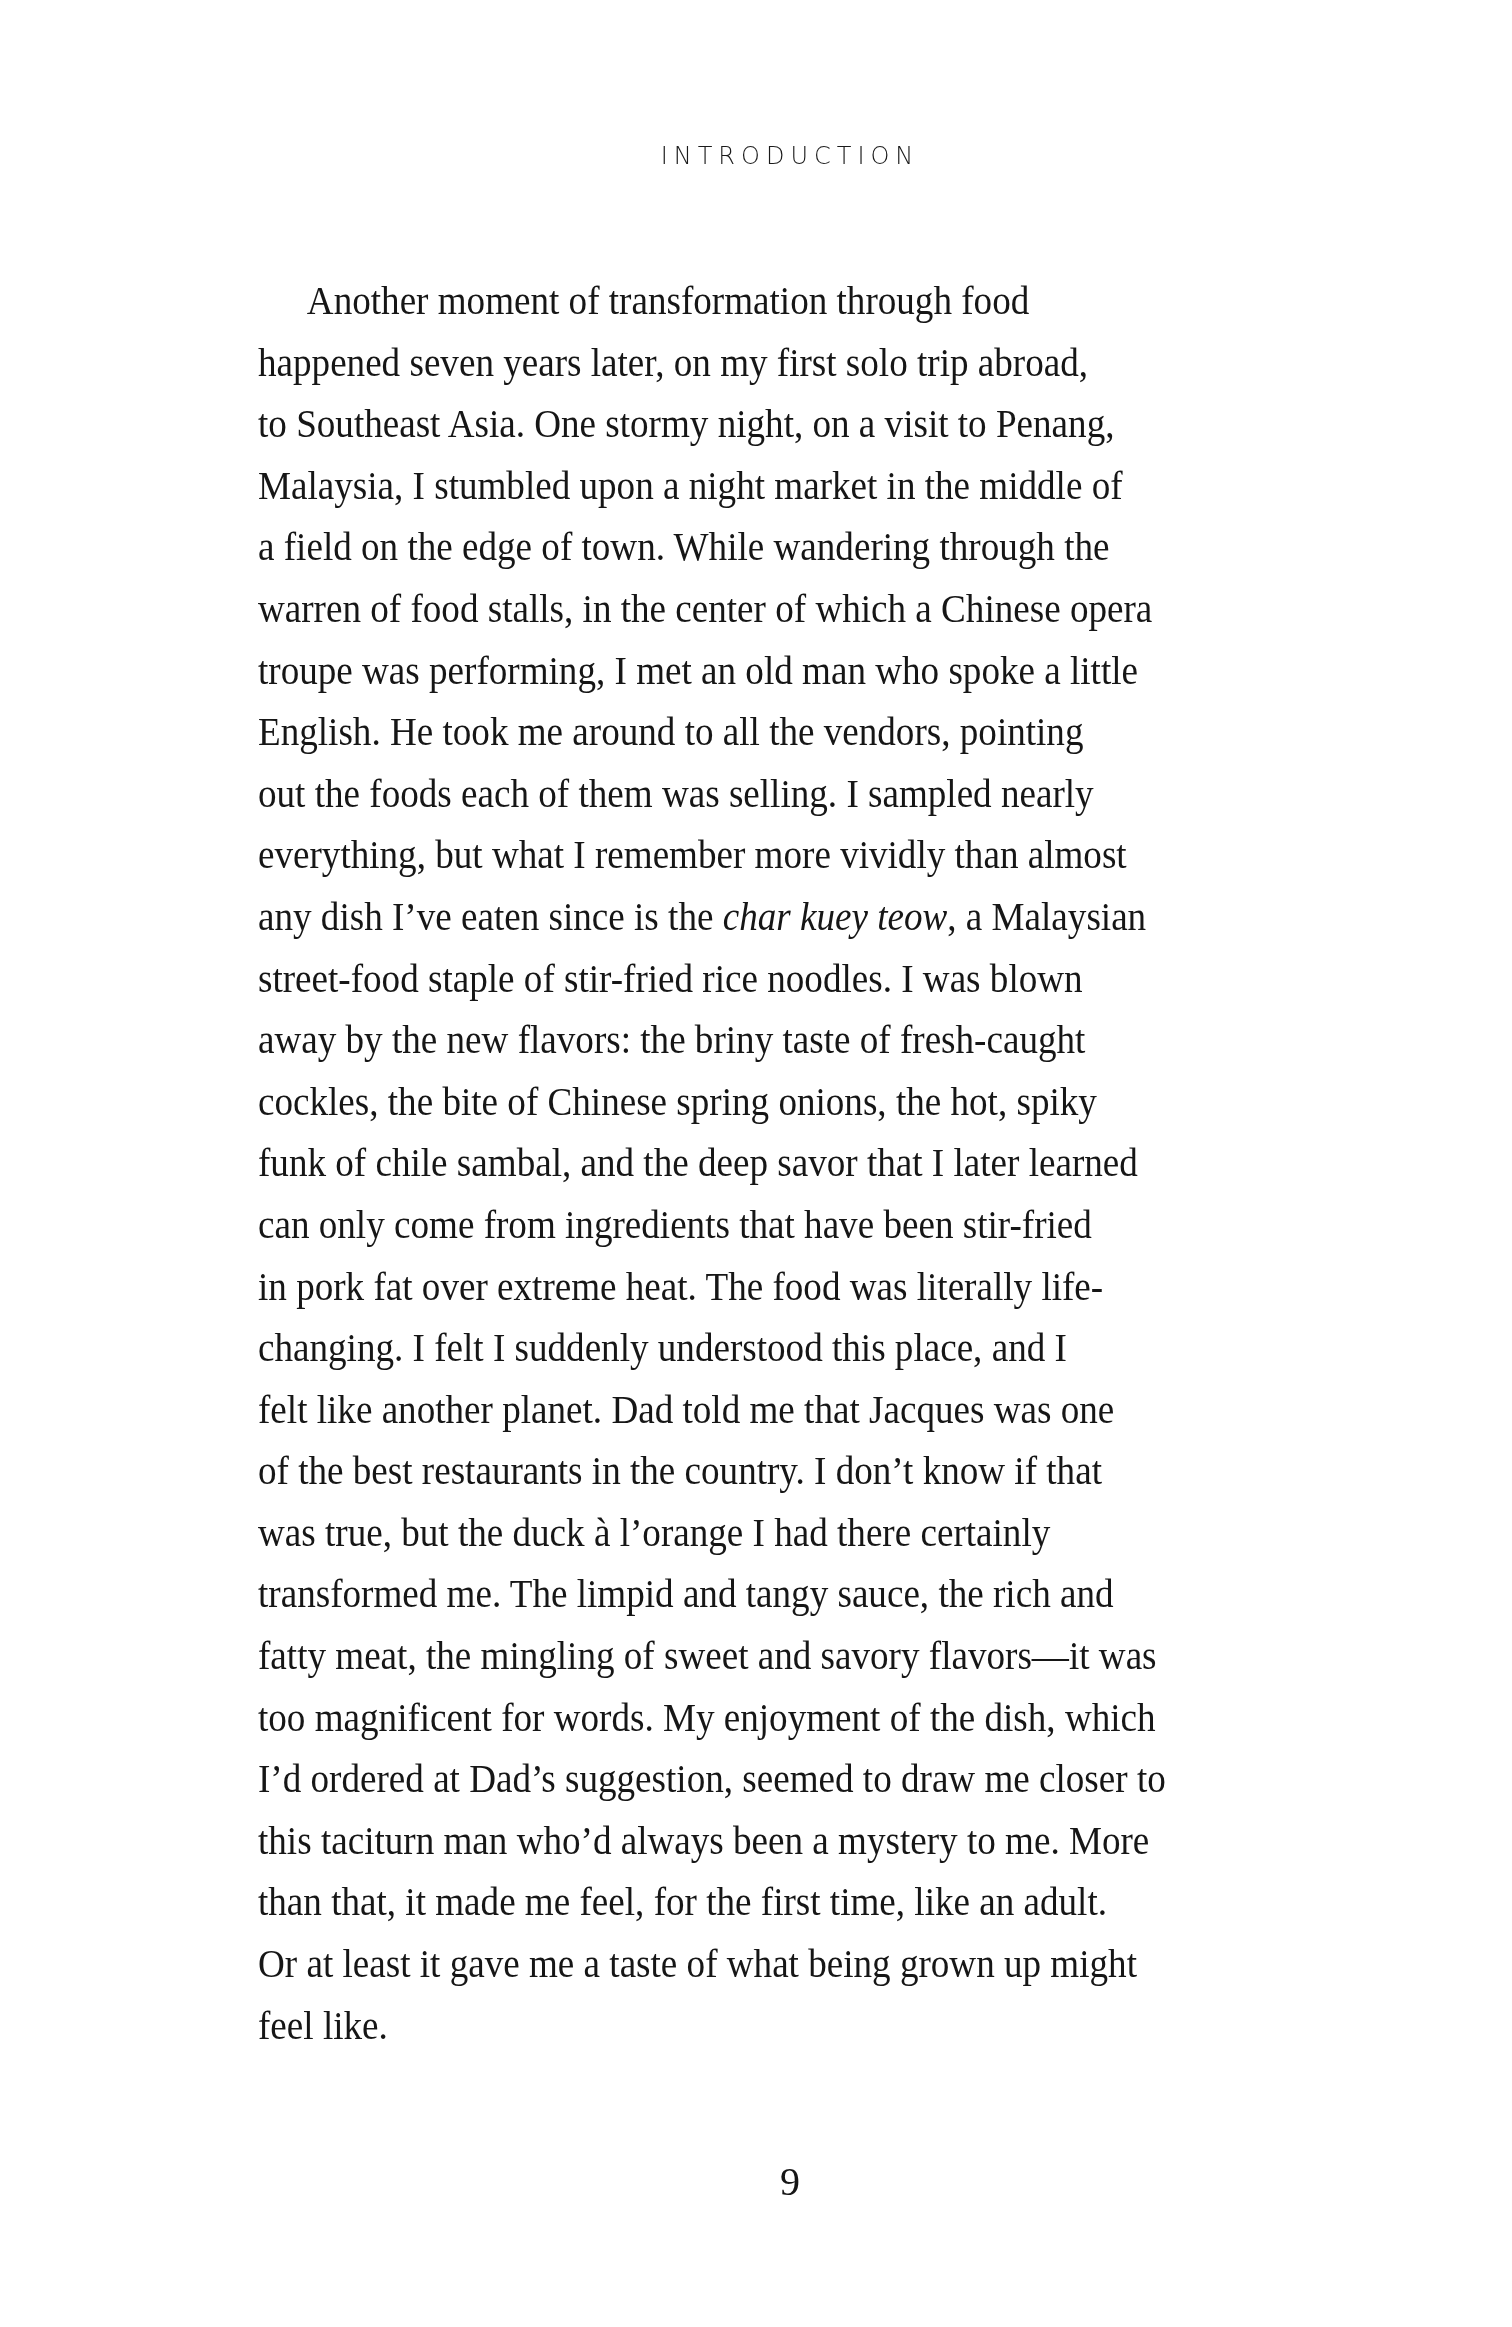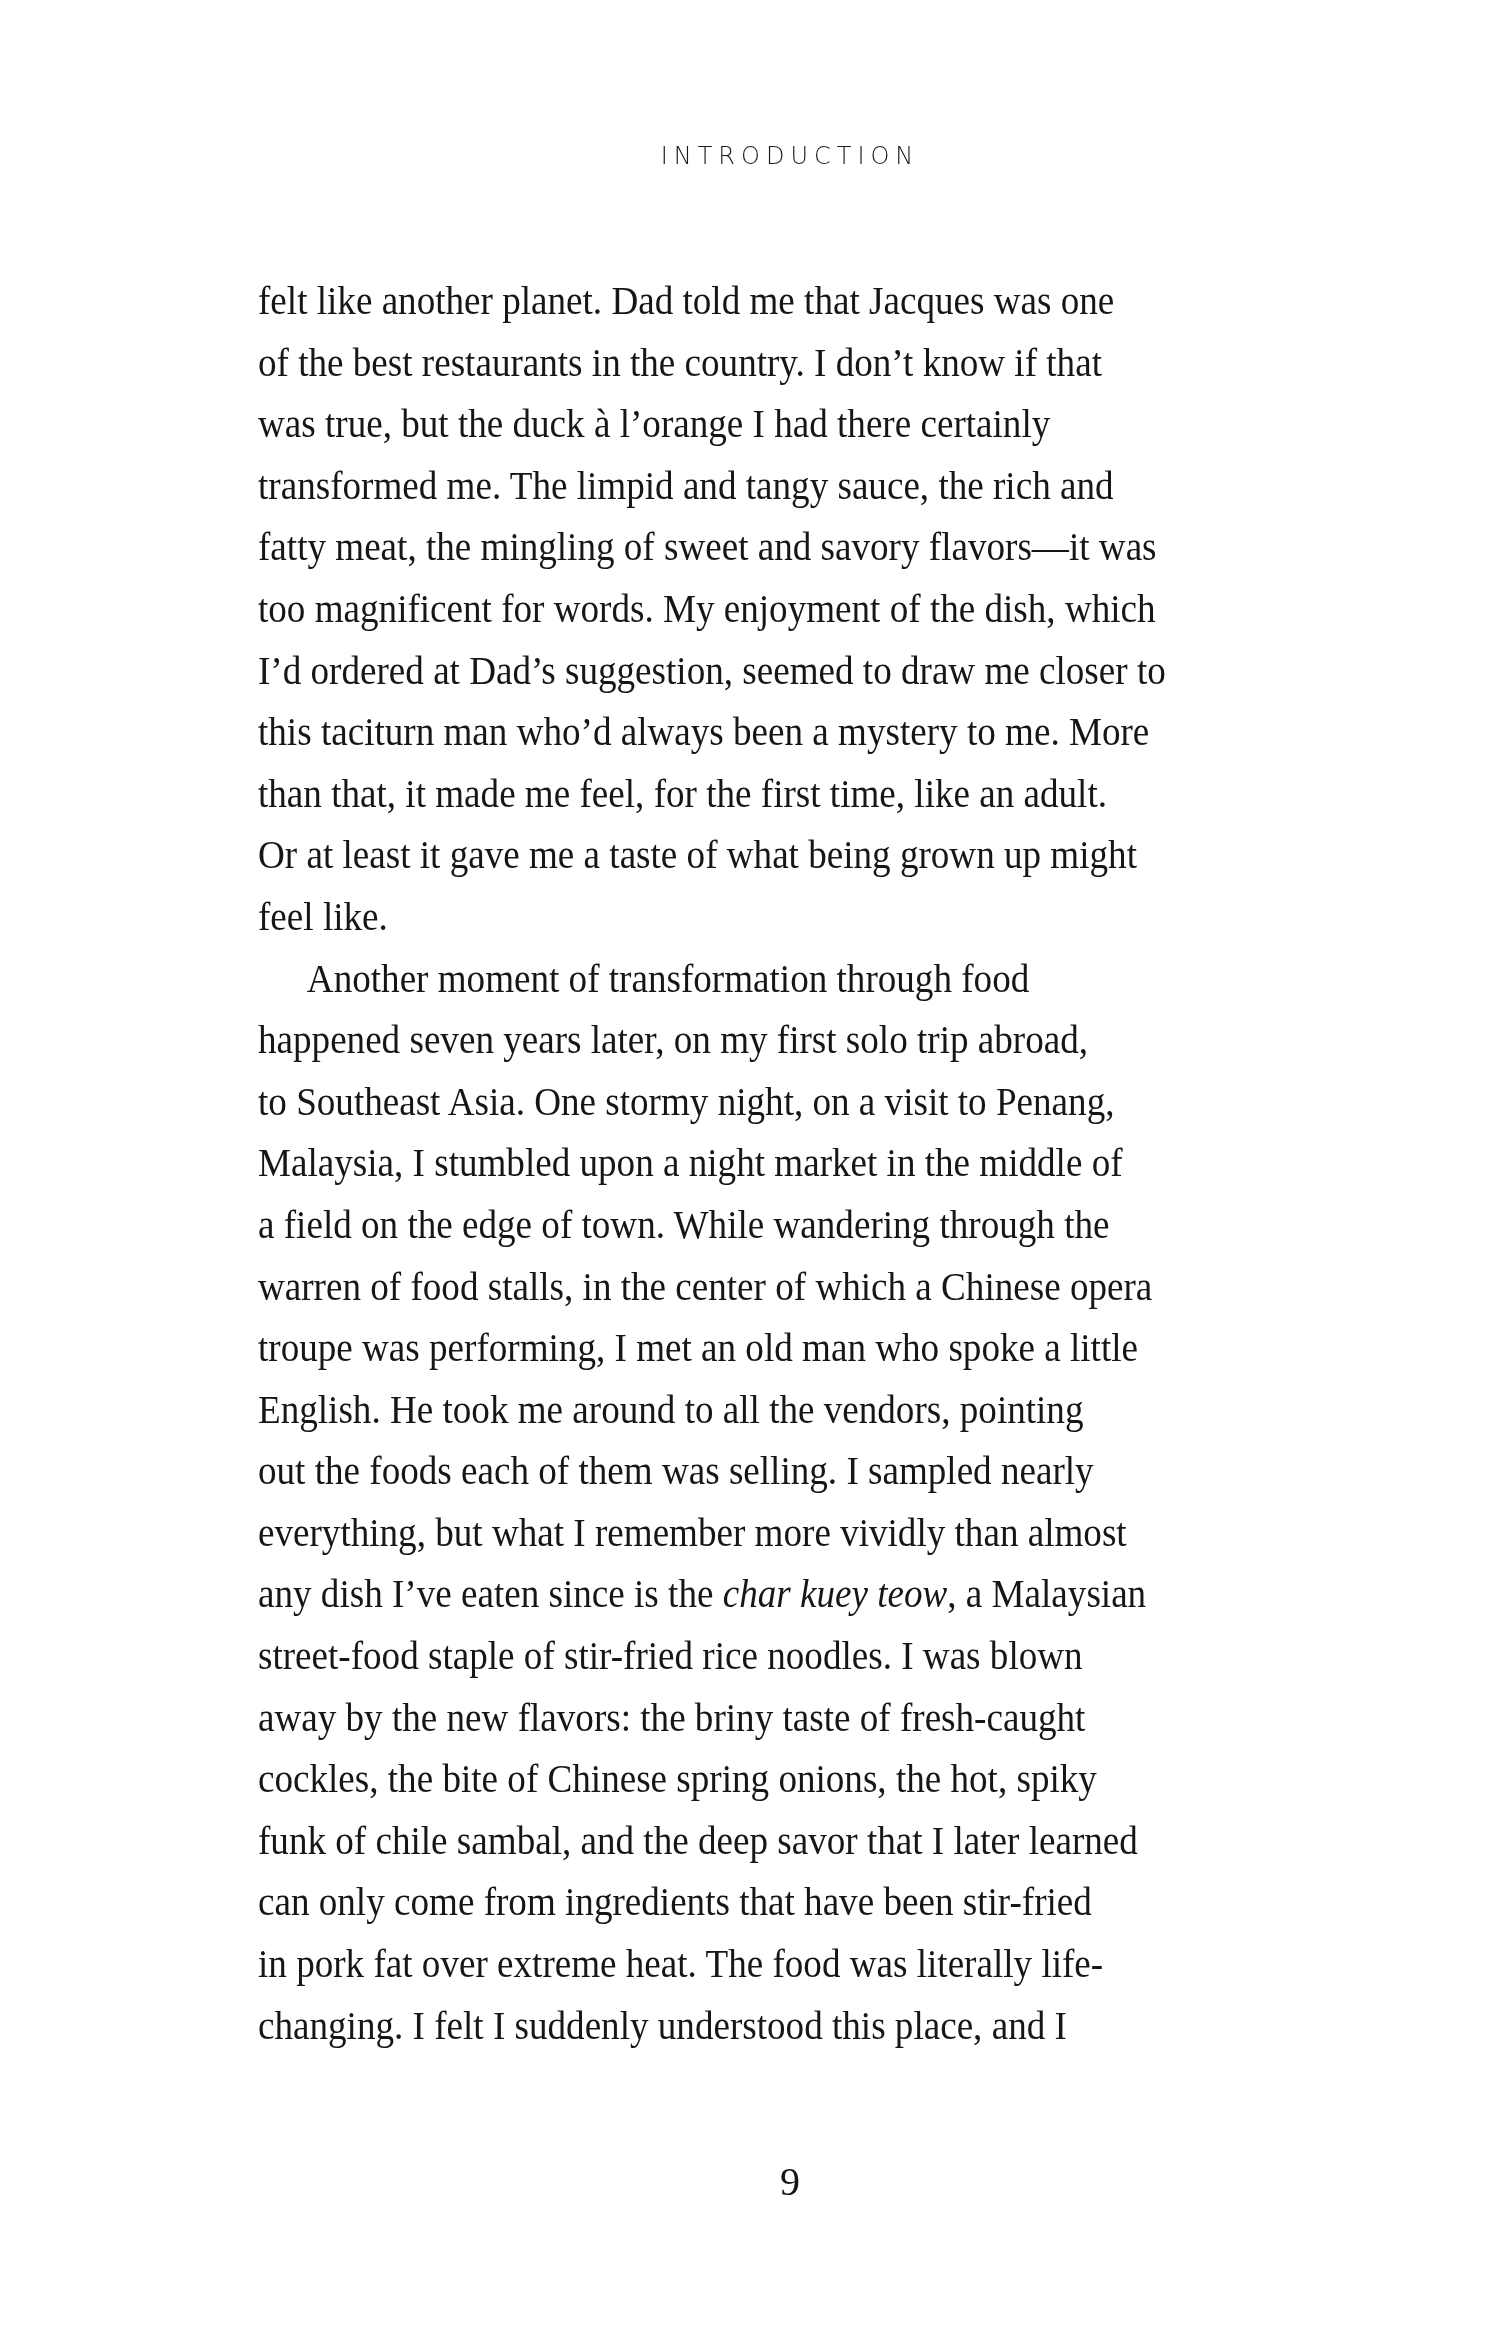--- a/index.html
+++ b/index.html
@@ -30,49 +30,49 @@
 </style>
 </head>
 <body>
 
 <div class="page">
   <div class="running-head">INTRODUCTION</div>
 
   <div class="body-text">
 
     <div>
-      <div class="line">felt like another planet. Dad told me that Jacques was one</div>
-      <div class="line">of the best restaurants in the country. I don’t know if that</div>
-      <div class="line">was true, but the duck à l’orange I had there certainly</div>
-      <div class="line">transformed me. The limpid and tangy sauce, the rich and</div>
-      <div class="line">fatty meat, the mingling of sweet and savory flavors—it was</div>
-      <div class="line">too magnificent for words. My enjoyment of the dish, which</div>
-      <div class="line">I’d ordered at Dad’s suggestion, seemed to draw me closer to</div>
-      <div class="line">this taciturn man who’d always been a mystery to me. More</div>
-      <div class="line">than that, it made me feel, for the first time, like an adult.</div>
-      <div class="line">Or at least it gave me a taste of what being grown up might</div>
-      <div class="line">feel like.</div>
-    </div>
-
-    <div>
       <div class="line indent">Another moment of transformation through food</div>
       <div class="line">happened seven years later, on my first solo trip abroad,</div>
       <div class="line">to Southeast Asia. One stormy night, on a visit to Penang,</div>
       <div class="line">Malaysia, I stumbled upon a night market in the middle of</div>
       <div class="line">a field on the edge of town. While wandering through the</div>
       <div class="line">warren of food stalls, in the center of which a Chinese opera</div>
       <div class="line">troupe was performing, I met an old man who spoke a little</div>
       <div class="line">English. He took me around to all the vendors, pointing</div>
       <div class="line">out the foods each of them was selling. I sampled nearly</div>
       <div class="line">everything, but what I remember more vividly than almost</div>
       <div class="line"><span>any dish I’ve eaten since is the </span><em>char kuey teow</em><span>, a Malaysian</span></div>
       <div class="line">street-food staple of stir-fried rice noodles. I was blown</div>
       <div class="line">away by the new flavors: the briny taste of fresh-caught</div>
       <div class="line">cockles, the bite of Chinese spring onions, the hot, spiky</div>
       <div class="line">funk of chile sambal, and the deep savor that I later learned</div>
       <div class="line">can only come from ingredients that have been stir-fried</div>
       <div class="line">in pork fat over extreme heat. The food was literally life-</div>
       <div class="line">changing. I felt I suddenly understood this place, and I</div>
     </div>
+
+    <div>
+      <div class="line">felt like another planet. Dad told me that Jacques was one</div>
+      <div class="line">of the best restaurants in the country. I don’t know if that</div>
+      <div class="line">was true, but the duck à l’orange I had there certainly</div>
+      <div class="line">transformed me. The limpid and tangy sauce, the rich and</div>
+      <div class="line">fatty meat, the mingling of sweet and savory flavors—it was</div>
+      <div class="line">too magnificent for words. My enjoyment of the dish, which</div>
+      <div class="line">I’d ordered at Dad’s suggestion, seemed to draw me closer to</div>
+      <div class="line">this taciturn man who’d always been a mystery to me. More</div>
+      <div class="line">than that, it made me feel, for the first time, like an adult.</div>
+      <div class="line">Or at least it gave me a taste of what being grown up might</div>
+      <div class="line">feel like.</div>
+    </div>
   </div>
 
   <div class="folio">9</div>
 </div>
 
 </body></html>

